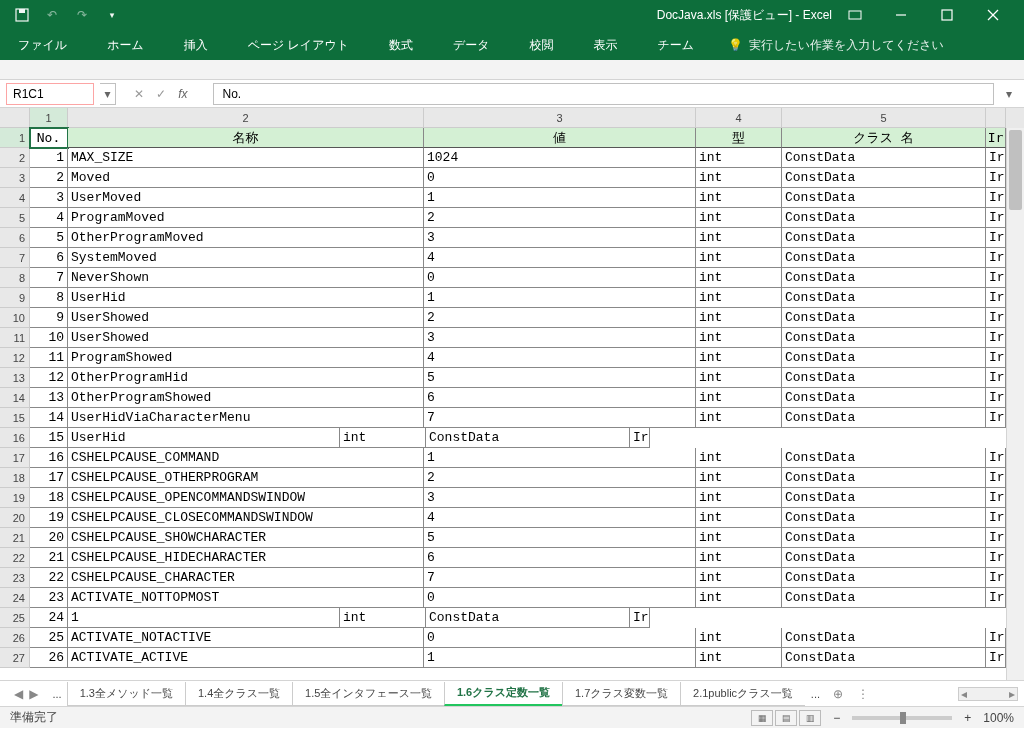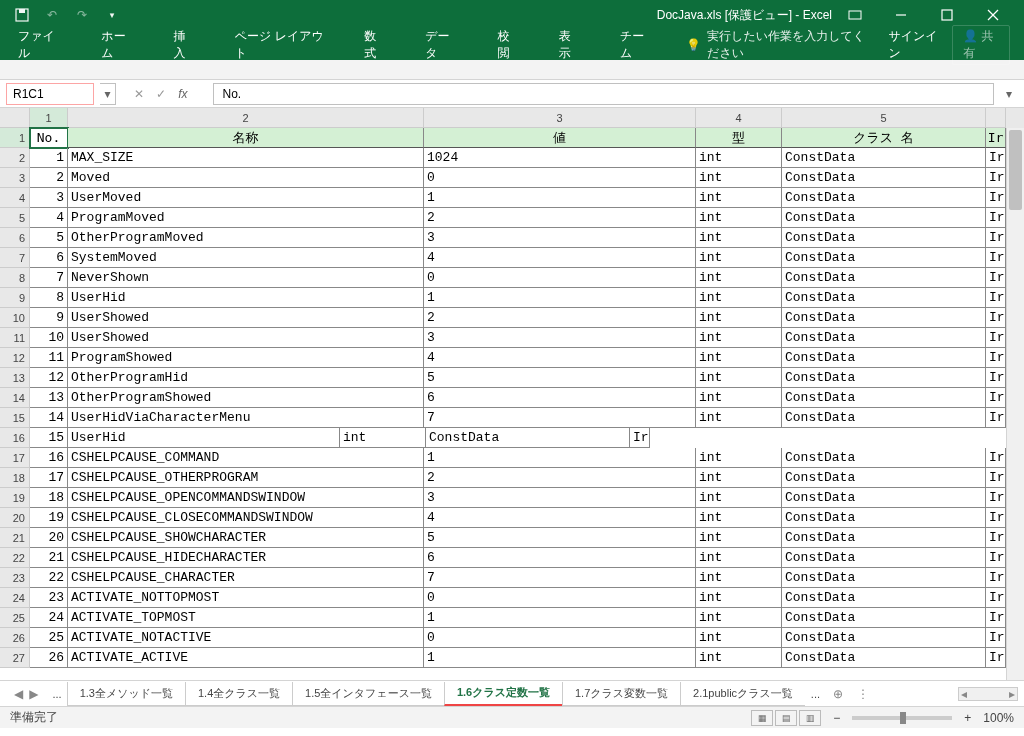--- a/index.html
+++ b/index.html
@@ -37,21 +37,21 @@
 .row{display:flex;height:20px}
 .cell{border-right:1px solid #888;border-bottom:1px solid #888;padding:0 3px;display:flex;align-items:center;font-family:"MS Gothic","Courier New",monospace;font-size:13px;overflow:hidden;white-space:nowrap}
 .hdr-row .cell{background:#d4f0d4;justify-content:center;border-bottom:1px solid #555;font-family:"MS Gothic",monospace}
 .num{justify-content:flex-end}
 .cell.selected{outline:2px solid #217346;outline-offset:-1px;background:#fff}
 .vscroll{position:absolute;right:0;top:20px;width:18px;bottom:0;background:#f0f0f0;border-left:1px solid #d4d4d4}
 .vthumb{position:absolute;top:2px;left:2px;right:2px;height:80px;background:#c0c0c0;border-radius:2px}
 .sheettabs{height:26px;background:#fff;border-top:1px solid #d4d4d4;display:flex;align-items:center;padding:0 6px;gap:0}
 .tab-nav{display:flex;gap:6px;color:#888;padding:0 8px;font-size:10px}
 .sheettab{padding:0 12px;height:24px;display:flex;align-items:center;border:1px solid #ccc;border-top:none;background:#fff;color:#444;font-size:11px;margin-right:-1px}
-.sheettab.active{background:#fff;border-bottom:2px solid #ef4444;color:#217346;font-weight:bold}
+.sheettab.active{background:#fff;border-bottom:2px solid #22c55e;color:#217346;font-weight:bold}
 .sheettab.dots{border:none;padding:0 6px}
 .tab-add{padding:0 8px;color:#888}
 .hscroll{margin-left:auto;width:60px;height:14px;background:#f0f0f0;border:1px solid #ccc;display:flex;align-items:center}
 .statusbar{height:22px;background:#f3f3f3;border-top:1px solid #d4d4d4;display:flex;align-items:center;padding:0 10px;font-size:11px;color:#444}
 .status-right{margin-left:auto;display:flex;align-items:center;gap:12px}
 .view-btns{display:flex;gap:2px}
 .view-btn{width:22px;height:16px;border:1px solid #bbb;display:flex;align-items:center;justify-content:center;font-size:9px;color:#666}
 .zoom-slider{width:100px;height:4px;background:#ccc;position:relative}
 .zoom-thumb{position:absolute;left:48px;top:-4px;width:6px;height:12px;background:#888}
 svg{display:block}
@@ -103,27 +103,20 @@
   <div class="ribbon-tab">挿入</div>
   <div class="ribbon-tab">ページ レイアウト</div>
   <div class="ribbon-tab">数式</div>
   <div class="ribbon-tab">データ</div>
   <div class="ribbon-tab">校閲</div>
   <div class="ribbon-tab">表示</div>
   <div class="ribbon-tab">チーム</div>
   <div class="tell-me">
     <span>💡</span>
     <span>実行したい作業を入力してください</span>
-  </div>
-  <div class="ribbon-right">
-    <span>サインイン</span>
-    <span class="share-btn">
-      <span>👤</span>
-      <span>共有</span>
-    </span>
   </div>
 </div>
 
 <div class="ribbon-body"></div>
 
 <div class="formula-bar">
   <div class="name-box">R1C1</div>
   <div class="name-dd">▾</div>
   <div class="fx-btns">
     <span>✕</span>
@@ -361,21 +354,20 @@
         <div class="row">
           <div class="cell c1 num">23</div>
           <div class="cell c2">ACTIVATE_NOTTOPMOST</div>
           <div class="cell c3">0</div>
           <div class="cell c4">int</div>
           <div class="cell c5">ConstData</div>
           <div class="cell c6">Ir</div>
         </div>
         <div class="row">
           <div class="cell c1 num">24</div>
-          <div class="cell c2">ACTIVATE_TOPMOST</div>
           <div class="cell c3">1</div>
           <div class="cell c4">int</div>
           <div class="cell c5">ConstData</div>
           <div class="cell c6">Ir</div>
         </div>
         <div class="row">
           <div class="cell c1 num">25</div>
           <div class="cell c2">ACTIVATE_NOTACTIVE</div>
           <div class="cell c3">0</div>
           <div class="cell c4">int</div>

